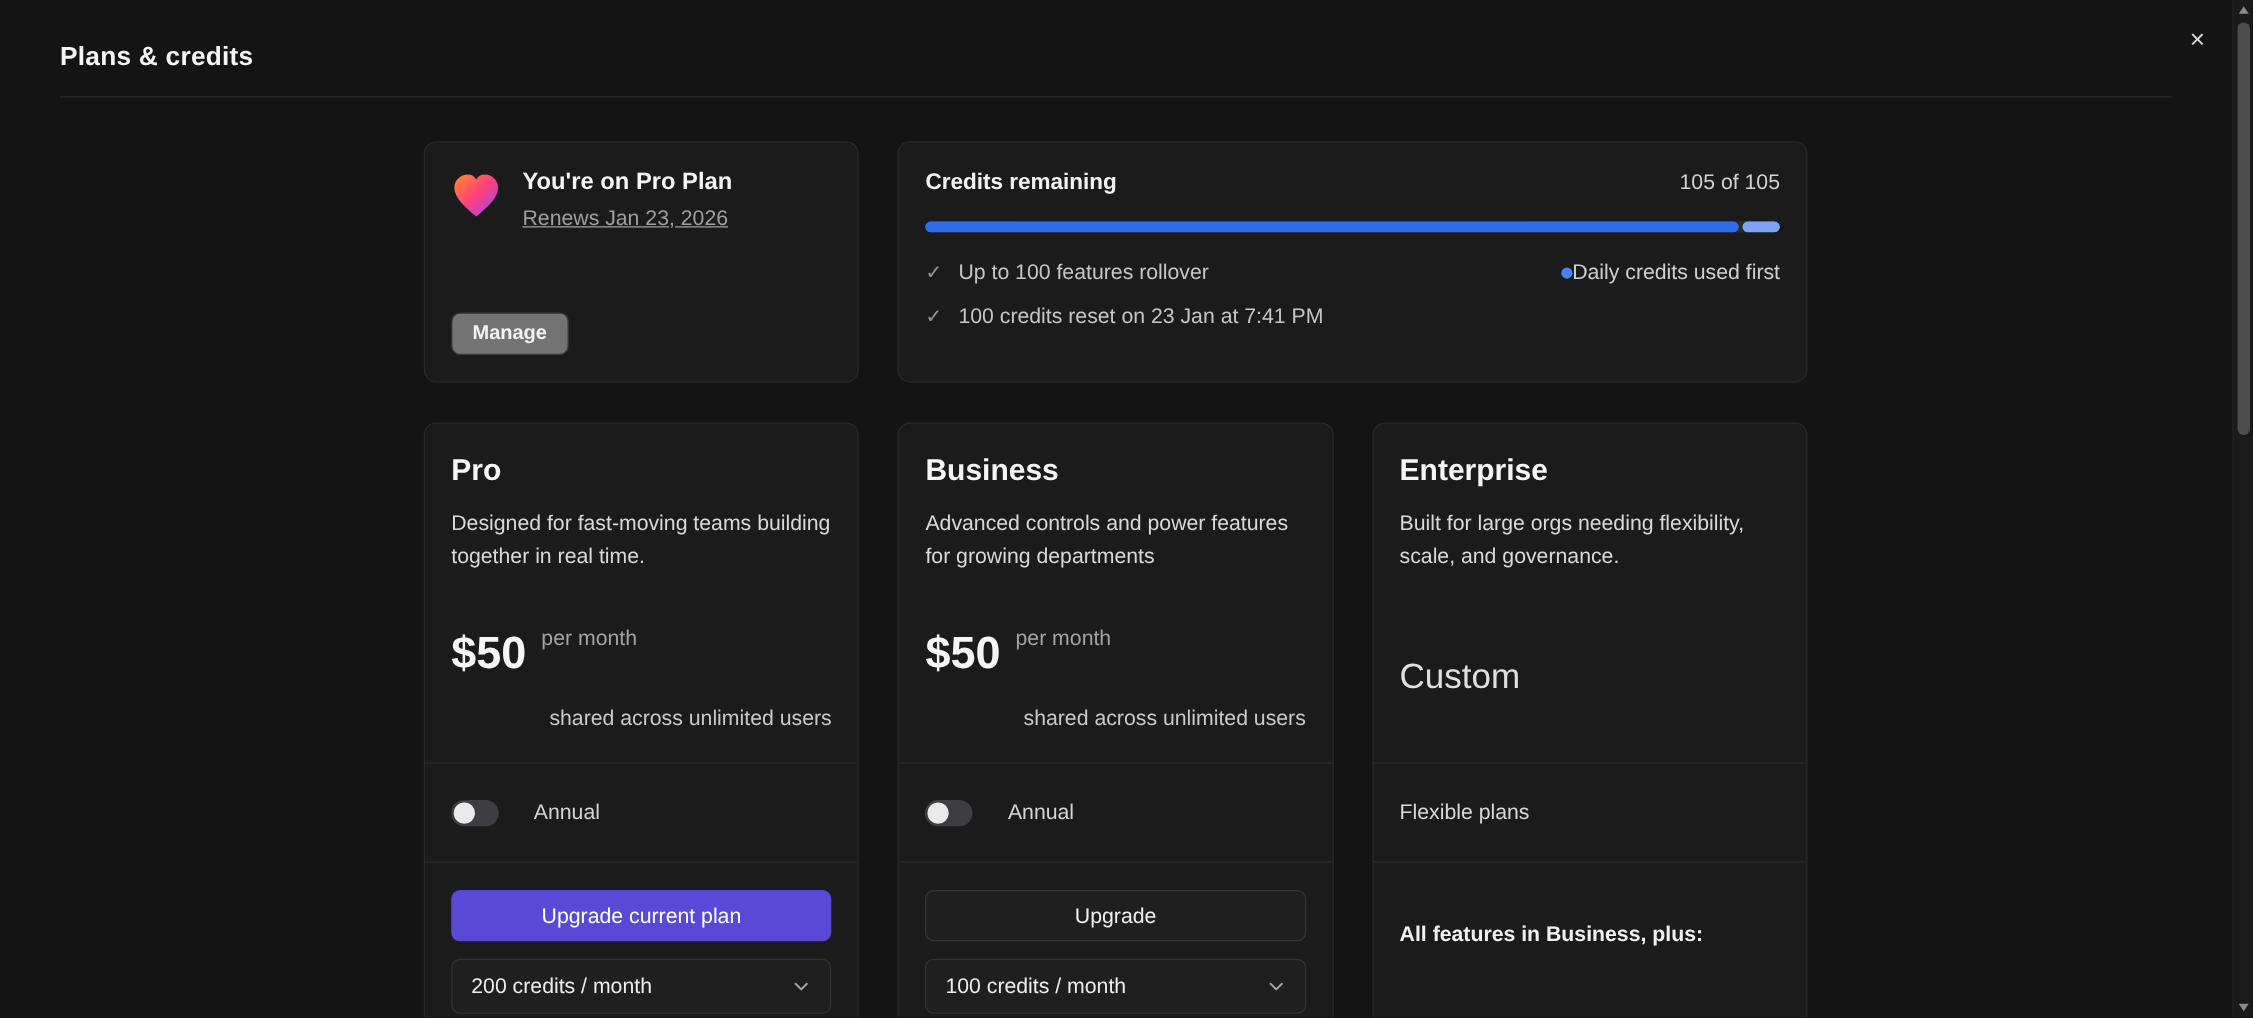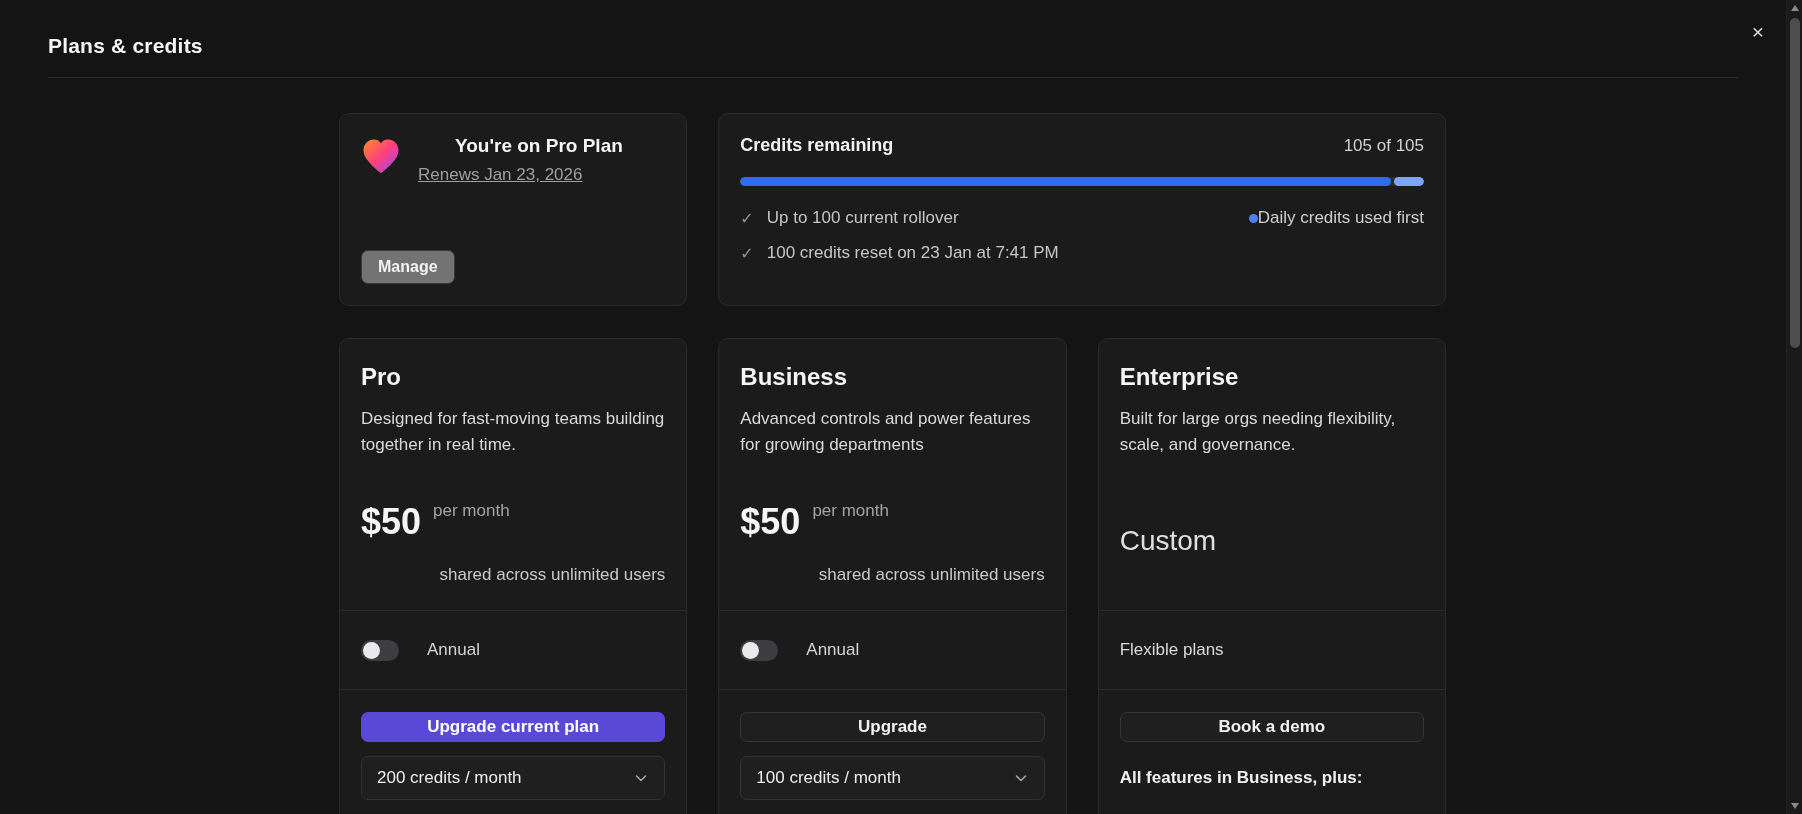--- a/index.html
+++ b/index.html
@@ -29,21 +29,21 @@
     column-gap: 31px; row-gap: 32px;
   }
   .card {
     background: #1b1b1b; border: 1px solid #2a2a2a; border-radius: 10px;
   }
 
   
   .card-current { height: 193px; padding: 21px; display: flex; flex-direction: column; }
   .cur-top { display: flex; gap: 17px; align-items: flex-start; }
   .logo { width: 40px; height: 40px; flex: 0 0 auto; margin-top: 2px; }
-  .cur-title { font-size: 19px; font-weight: bold; color: #f5f5f5; margin-left: 37px; }
+  .cur-title { font-size: 19px; font-weight: bold; color: #f5f5f5; }
   .cur-renew { font-size: 17px; color: #9f9f9f; margin-top: 8px; text-decoration: underline; }
   .manage-btn {
     margin-top: auto; align-self: flex-start;
     background: #737373; border: 1px solid #3a3a3a; border-radius: 7px;
     color: #f2f2f2; font-size: 16px; font-weight: bold;
     padding: 7px 16px; cursor: pointer; font-family: inherit;
   }
 
   
   .card-credits { grid-column: 2 / span 2; height: 193px; padding: 21px; }
@@ -77,22 +77,22 @@
   .price-note { margin-top: 22px; font-size: 17px; color: #c9c9c9; text-align: right; }
   .price-custom { margin-top: 68px; font-size: 28px; font-weight: 400; color: #e0e0e0; }
   .plan-mid { border-top: 1px solid #2a2a2a; border-bottom: 1px solid #2a2a2a;
     height: 80px; display: flex; align-items: center; padding: 0 21px; gap: 28px; }
   .toggle { width: 38px; height: 21px; border-radius: 11px; background: #3d3d42; position: relative; cursor: pointer; flex: 0 0 auto; }
   .toggle-knob { position: absolute; top: 2px; left: 2px; width: 17px; height: 17px; border-radius: 50%; background: #eaeaea; }
   .toggle-label { font-size: 17px; color: #d4d4d4; }
   .flexible { font-size: 17px; color: #d9d9d9; }
   .plan-bottom { padding: 22px 21px 24px; }
   .cta {
-    width: 100%; height: 30px; border-radius: 7px; cursor: pointer;
-    font-family: inherit; font-size: 17px; font-weight: bold; color: #ffffff;
+    width: 100%; height: 41px; border-radius: 7px; cursor: pointer;
+    font-family: inherit; font-size: 17px; font-weight: normal; color: #ffffff;
   }
   .cta-primary { background: var(--primary-cta, #5a49d6); border: 1px solid var(--primary-cta, #5a49d6); }
   .cta-secondary { background: #1f1f1f; border: 1px solid #363636; color: #f0f0f0; }
   .dropdown {
     margin-top: 14px; width: 100%; height: 44px; border-radius: 7px;
     background: #1f1f1f; border: 1px solid #333333;
     display: flex; align-items: center; justify-content: space-between;
     padding: 0 15px; cursor: pointer; font-size: 17px; color: #ededed;
   }
   .chev { width: 16px; height: 16px; color: #a5a5a5; flex: 0 0 auto; }
@@ -149,21 +149,21 @@
       <div class="progress">
         <div class="progress-fill" style="width: 100%;">
           <div class="progress-main"></div>
           <div class="progress-tail"></div>
         </div>
       </div>
       <div class="credits-rows">
         <div class="check-col">
           <div class="check-row">
             <span class="check-ico">✓</span>
-            <span>Up to 100 current rollover</span>
+            <span>Up to 100 features rollover</span>
           </div>
           <div class="check-row">
             <span class="check-ico">✓</span>
             <span>100 credits reset on 23 Jan at 7:41 PM</span>
           </div>
         </div>
         <div class="legend-row">
           <span class="legend-dot"></span>
           <span>Daily credits used first</span>
         </div>
@@ -227,21 +227,20 @@
     <div class="card plan-card">
       <div class="plan-top">
         <div class="plan-name">Enterprise</div>
         <div class="plan-desc">Built for large orgs needing flexibility, scale, and governance.</div>
         <div class="price-custom">Custom</div>
       </div>
       <div class="plan-mid">
         <div class="flexible">Flexible plans</div>
       </div>
       <div class="plan-bottom">
-        <button class="cta cta-secondary">Book a demo</button>
         <div class="features-intro">All features in Business, plus:</div>
       </div>
     </div>
 
   </div>
 
   <div class="scrollbar">
     <div class="sb-up">
         <div class="tri-up"></div>
       </div>

